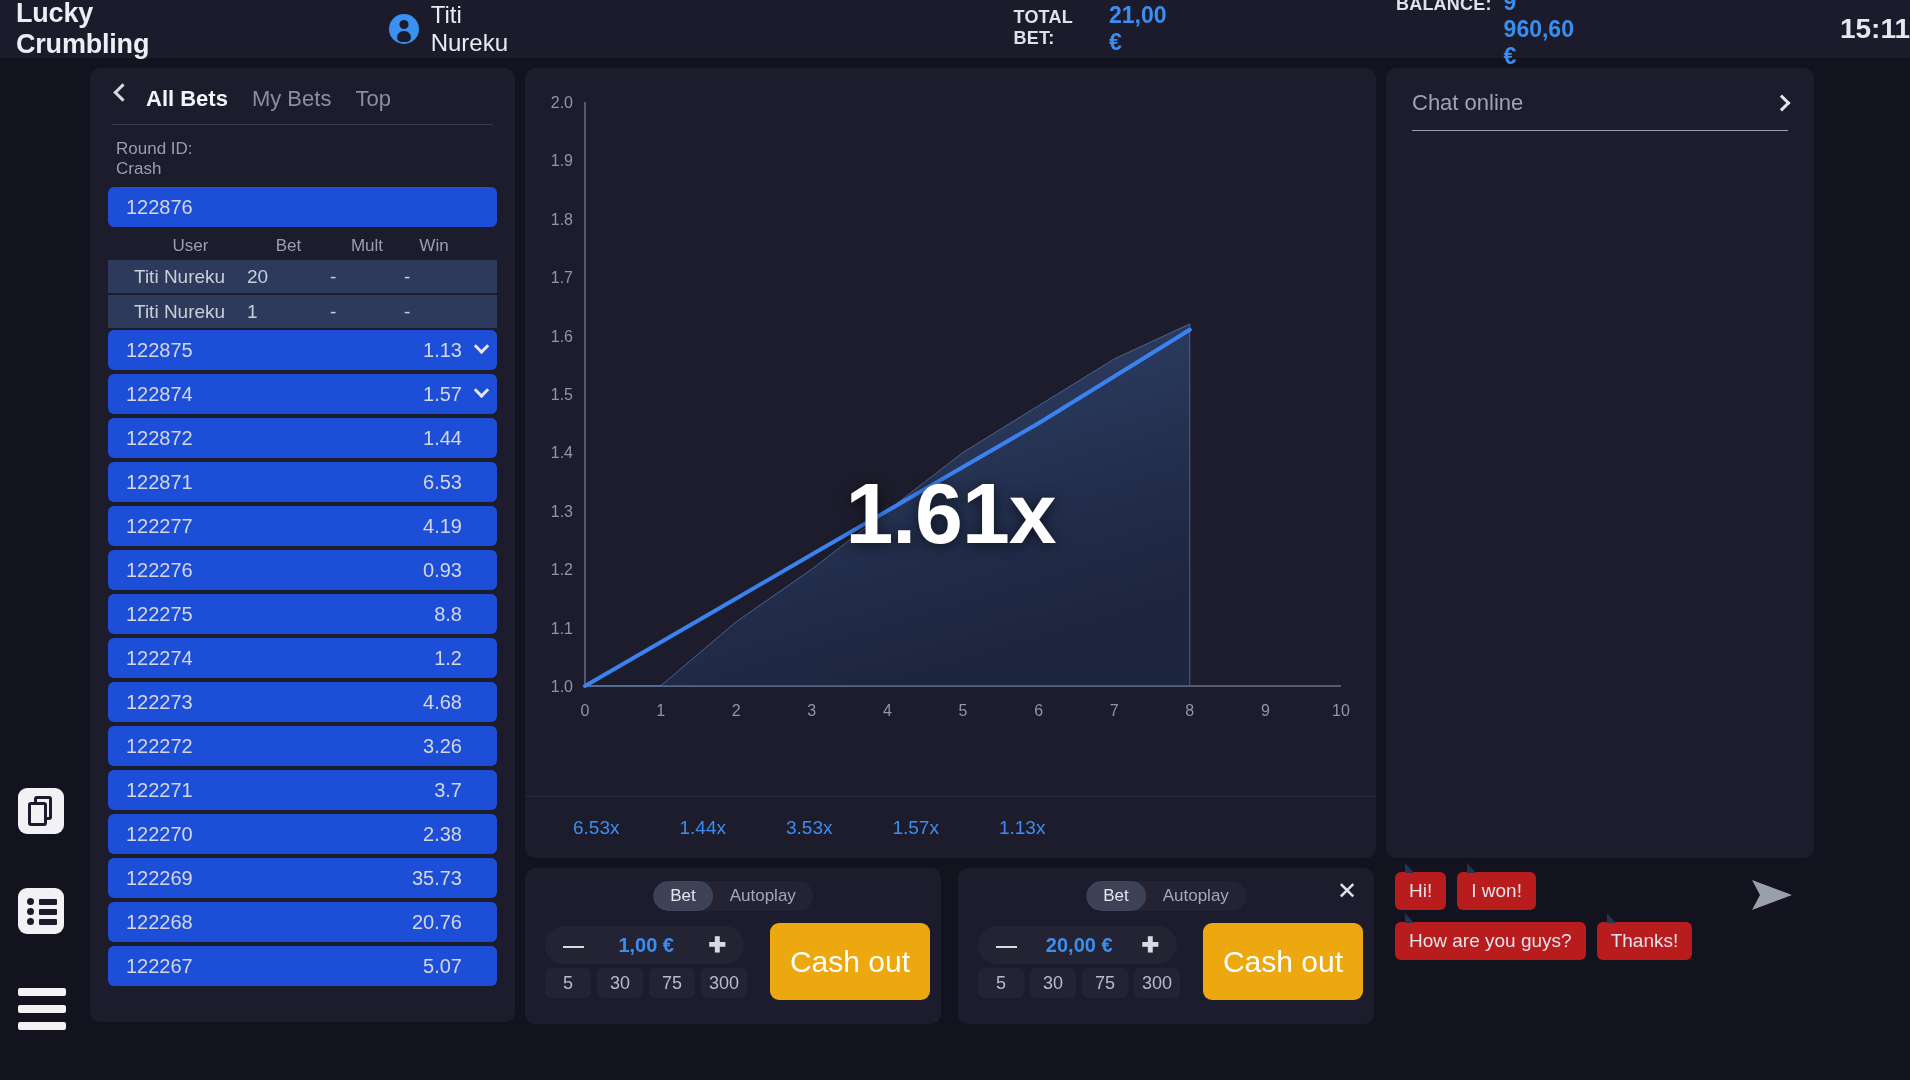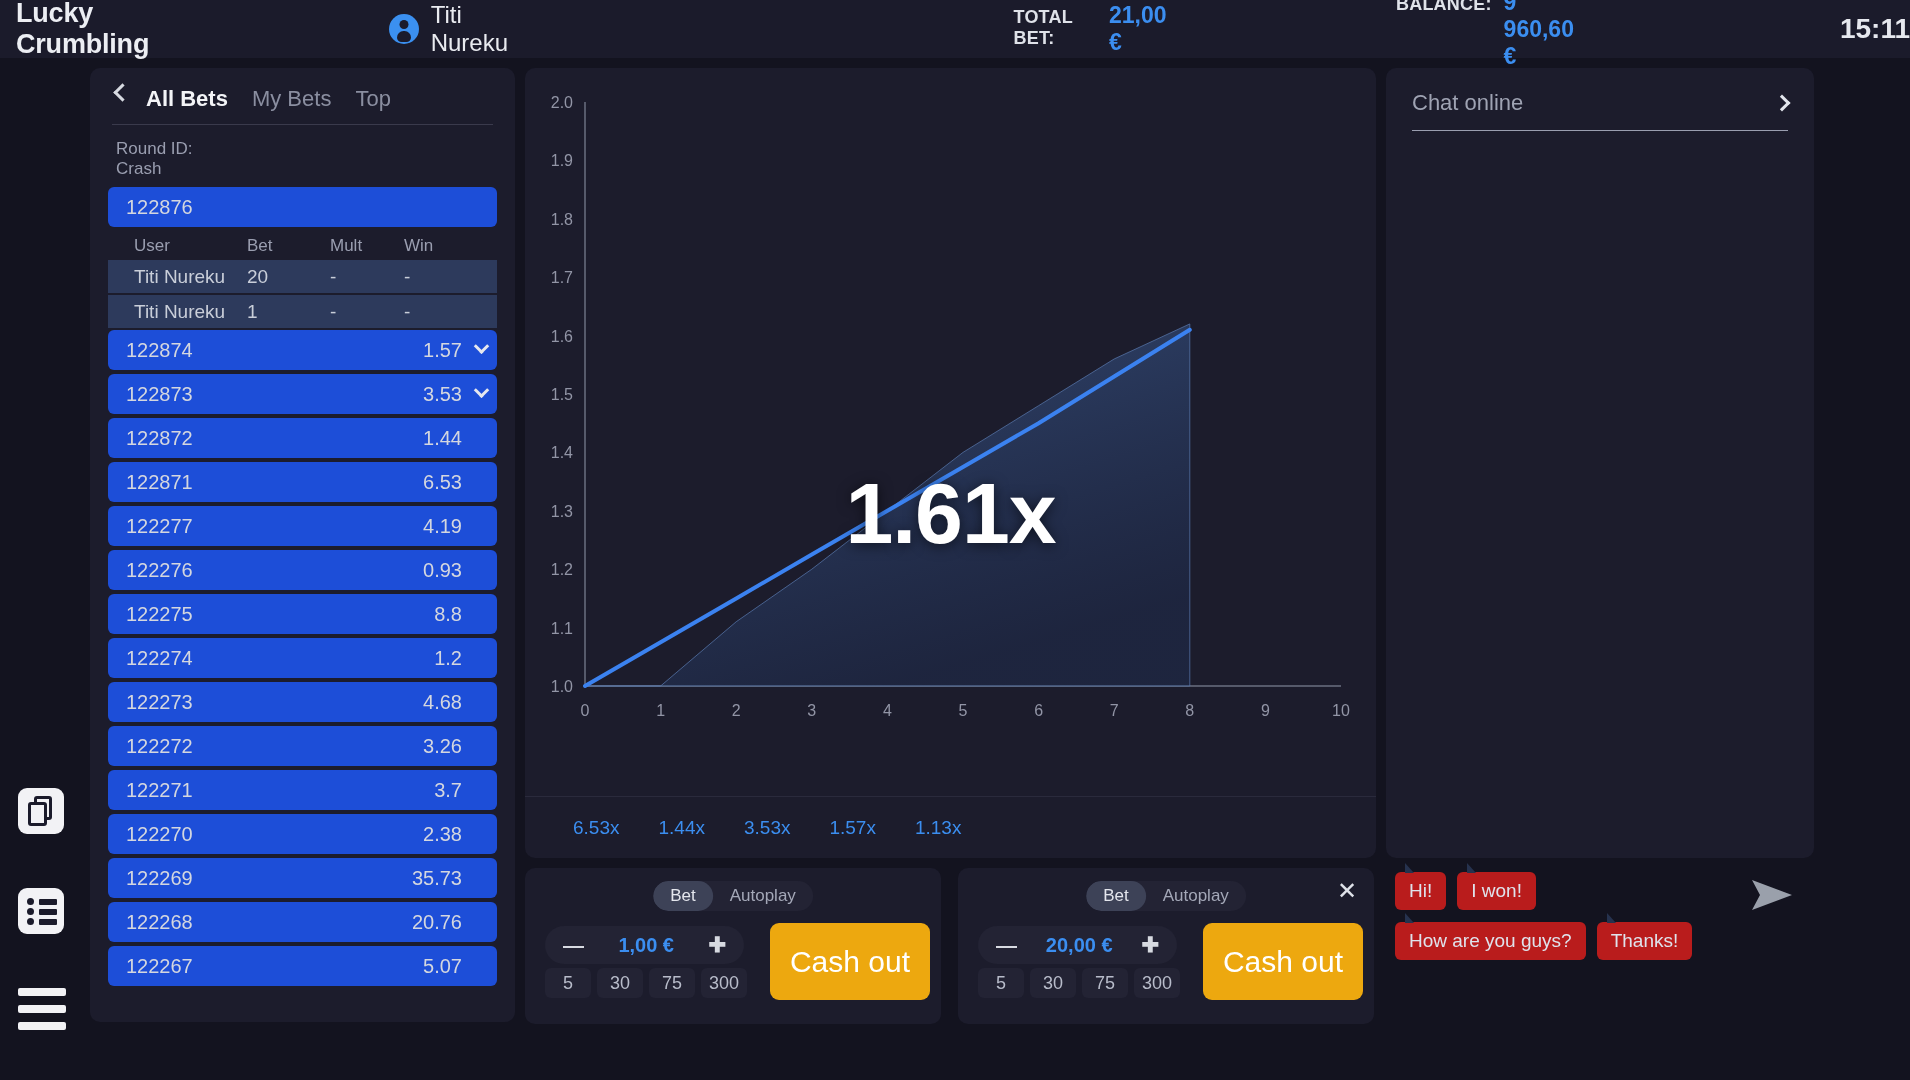--- a/index.html
+++ b/index.html
@@ -93,42 +93,42 @@
     margin-bottom: 4px; padding: 0 10px 0 18px;
     color: #d4d7df; font-size: 20px; cursor: pointer;
   }
   .round-row .crash { display: flex; align-items: center; gap: 14px; }
   .chev-down {
     width: 11px; height: 11px; border-right: 3px solid #e6e8ee; border-bottom: 3px solid #e6e8ee;
     transform: rotate(45deg) translate(-3px,-3px);
   }
   .chev-space { width: 11px; height: 11px; }
   .sub-head {
-    display: flex; padding: 5px 10px 4px 26px; color: #9a9eb0; font-size: 17px;
+    display: flex; padding: 5px 10px 4px 26px; color: #9a9eb0; font-size: 17px; text-align: center;
   }
   .bet-row {
     display: flex; align-items: center; height: 33px;
     background: #2d3a5c; color: #c9ced9; font-size: 19px;
     padding-left: 26px; margin-bottom: 2px;
   }
   .c-user { width: 113px; }
   .c-bet  { width: 83px; }
   .c-mult { width: 74px; }
   .c-win  { width: 60px; }
 
   
   .game-panel {
     position: absolute; left: 525px; top: 68px; width: 851px; height: 790px;
     background: #1c1c2c; border-radius: 10px;
   }
   .chart-box { position: absolute; left: 0; top: 0; width: 851px; height: 728px; }
   .hist-bar {
     position: absolute; left: 0; bottom: 0; width: 851px; height: 62px;
     border-top: 1px solid #2a2a3c;
-    display: flex; align-items: center; padding-left: 48px; gap: 39px;
+    display: flex; align-items: center; padding-left: 48px; gap: 60px;
   }
   .hist-item { color: #3b8ef0; font-size: 19px; cursor: pointer; }
 
   .multiplier {
     position: absolute; left: 0; top: 396px; width: 851px; text-align: center;
     color: #ffffff; font-size: 86px; font-weight: bold; letter-spacing: -1px;
     text-shadow: 0 2px 14px rgba(0,0,0,.6);
   }
   .coin {
     position: absolute; left: 1155px; top: 325px;
@@ -300,30 +300,30 @@
           </div>
           <div class="bet-row">
             <span class="c-user">Titi Nureku</span>
             <span class="c-bet">1</span>
             <span class="c-mult">-</span>
             <span class="c-win">-</span>
           </div>
         </div>
       <div id="rounds">
           <div class="round-row">
+            <span>122875</span>
+            <span class="crash">
+              <span>1.13</span>
+              <span class="chev-down"></span>
+            </span>
+          </div>
+          <div class="round-row">
             <span>122874</span>
             <span class="crash">
               <span>1.57</span>
-              <span class="chev-down"></span>
-            </span>
-          </div>
-          <div class="round-row">
-            <span>122873</span>
-            <span class="crash">
-              <span>3.53</span>
               <span class="chev-down"></span>
             </span>
           </div>
           <div class="round-row">
             <span>122872</span>
             <span class="crash">
               <span>1.44</span>
               <span class="chev-space"></span>
             </span>
           </div>

